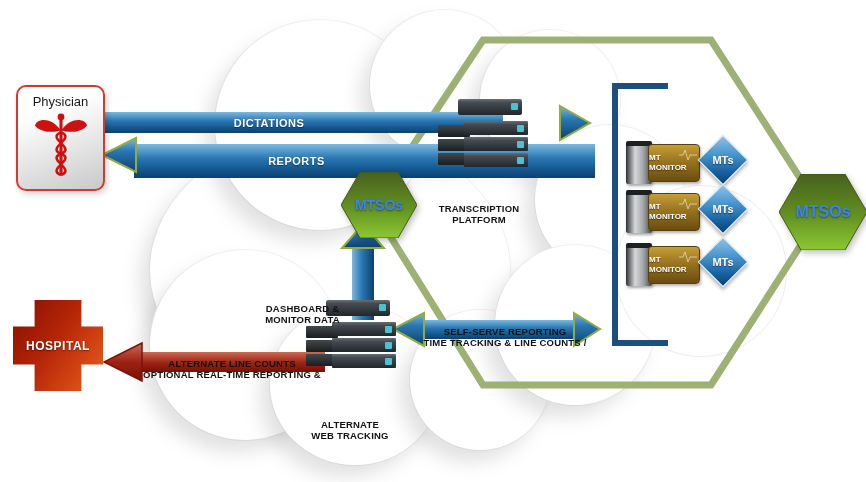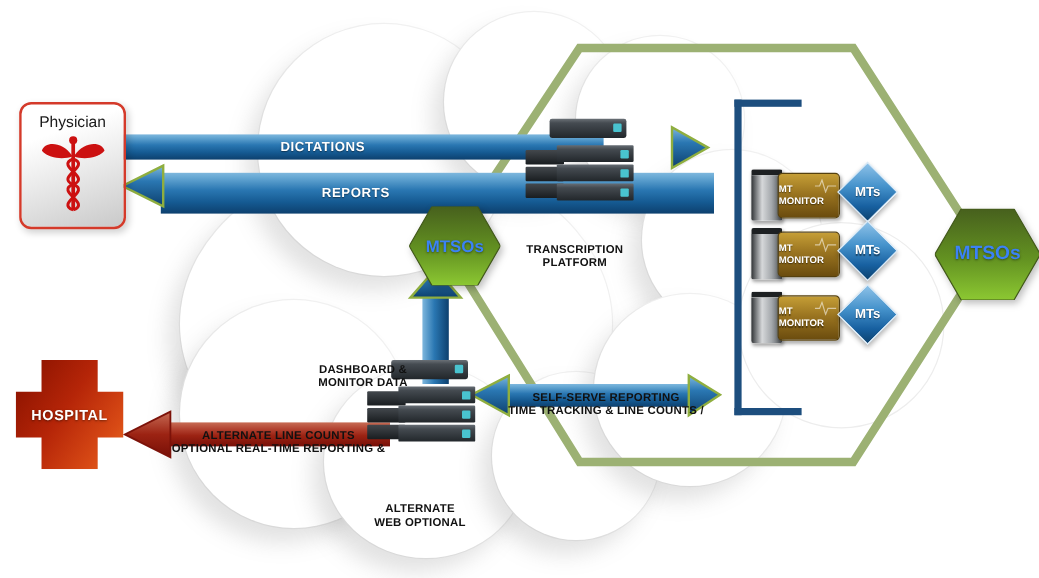--- a/index.html
+++ b/index.html
@@ -213,21 +213,21 @@
       <div class="srv-row">
           <span class="chip"></span>
         </div>
       <div class="srv-row">
           <span class="chip"></span>
         </div>
     </div>
   </div>
   <div class="lbl" style="left:290px;top:388px;width:120px;">
     <div>ALTERNATE</div>
-    <div>WEB OPTIONAL</div>
+    <div>WEB TRACKING</div>
   </div>
 
   <div class="mt-unit" style="top:141px;">
     <div class="mt-tower"></div>
     <div class="mt-box">
       <div>MT</div>
         <div>MONITOR</div>
       <svg class="ecg" width="18" height="12">
           <polyline points="0,6 4,6 6,1 9,11 11,6 18,6" fill="none" stroke="#fff" stroke-width="1"></polyline>
         </svg>

